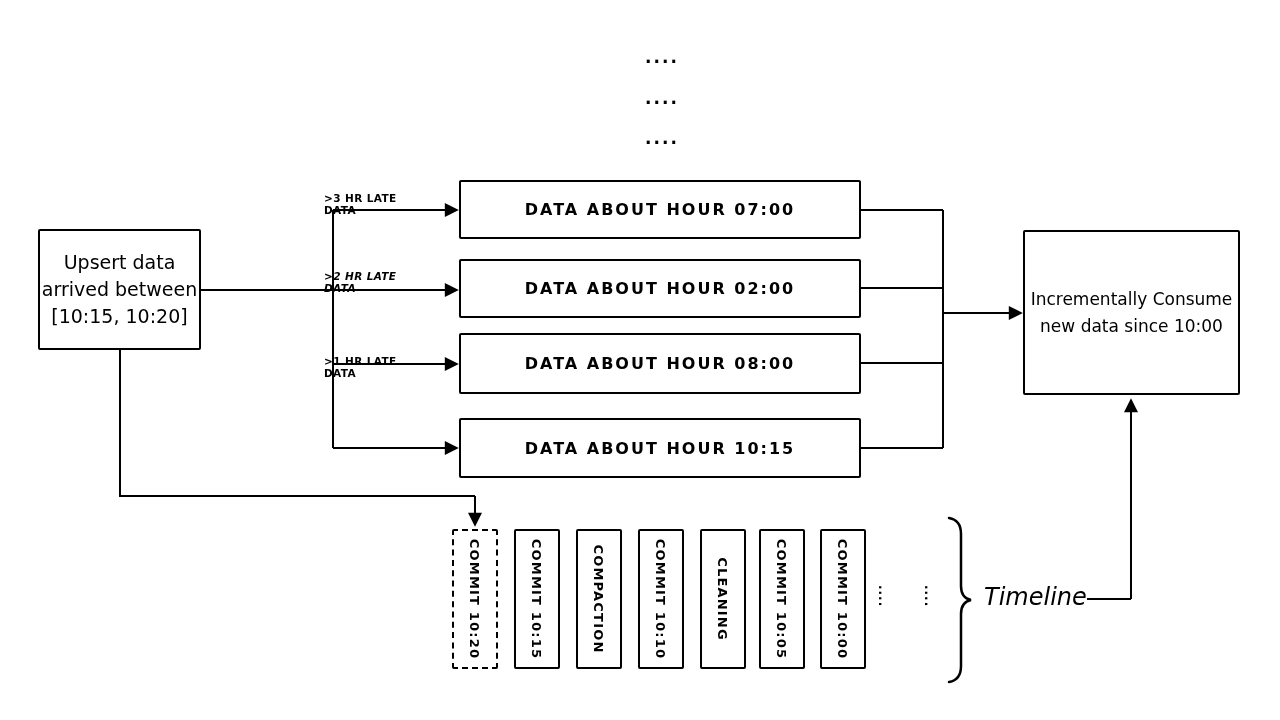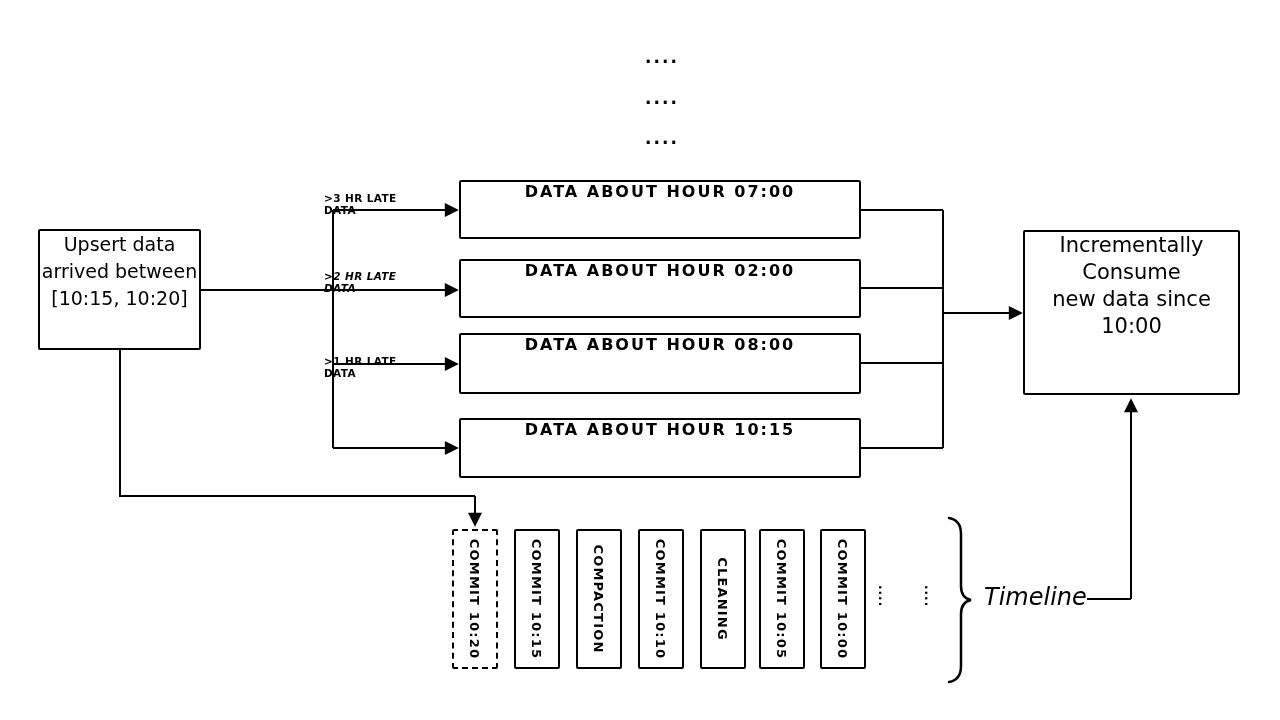--- a/index.html
+++ b/index.html
@@ -6,25 +6,25 @@
   .stage{
     position:relative;width:1280px;height:720px;background:#ffffff;
     font-family:"DejaVu Sans",sans-serif;color:#000;overflow:hidden;
   }
   .abs{position:absolute;box-sizing:border-box;}
   svg.connectors{position:absolute;left:0;top:0;width:1280px;height:720px;}
 
   
   .node{
     border:2.5px solid #000;border-radius:2px;background:#fff;
-    display:flex;align-items:flex-start;justify-content:center;text-align:center;
+    display:flex;align-items:center;justify-content:center;text-align:center;
   }
   .node .txt{white-space:pre-line;}
   .source-box{left:38px;top:229px;width:163px;height:121px;font-size:19px;line-height:27px;}
-  .consumer-box{left:1023px;top:230px;width:217px;height:165px;font-size:21px;line-height:27px;}
+  .consumer-box{left:1023px;top:230px;width:217px;height:165px;font-size:17px;line-height:27px;}
   .data-box{left:459px;width:402px;font-weight:bold;font-size:16px;letter-spacing:2px;}
   .data-box.b0{top:180px;height:59px;}
   .data-box.b1{top:259px;height:59px;}
   .data-box.b2{top:333px;height:61px;}
   .data-box.b3{top:418px;height:60px;}
 
   
   .branch-label{font-weight:bold;font-size:10.5px;letter-spacing:0.4px;left:324px;width:100px;}
   .branch-label.l0{top:192px;}
   .branch-label.l1{top:270px;font-style:italic;}

